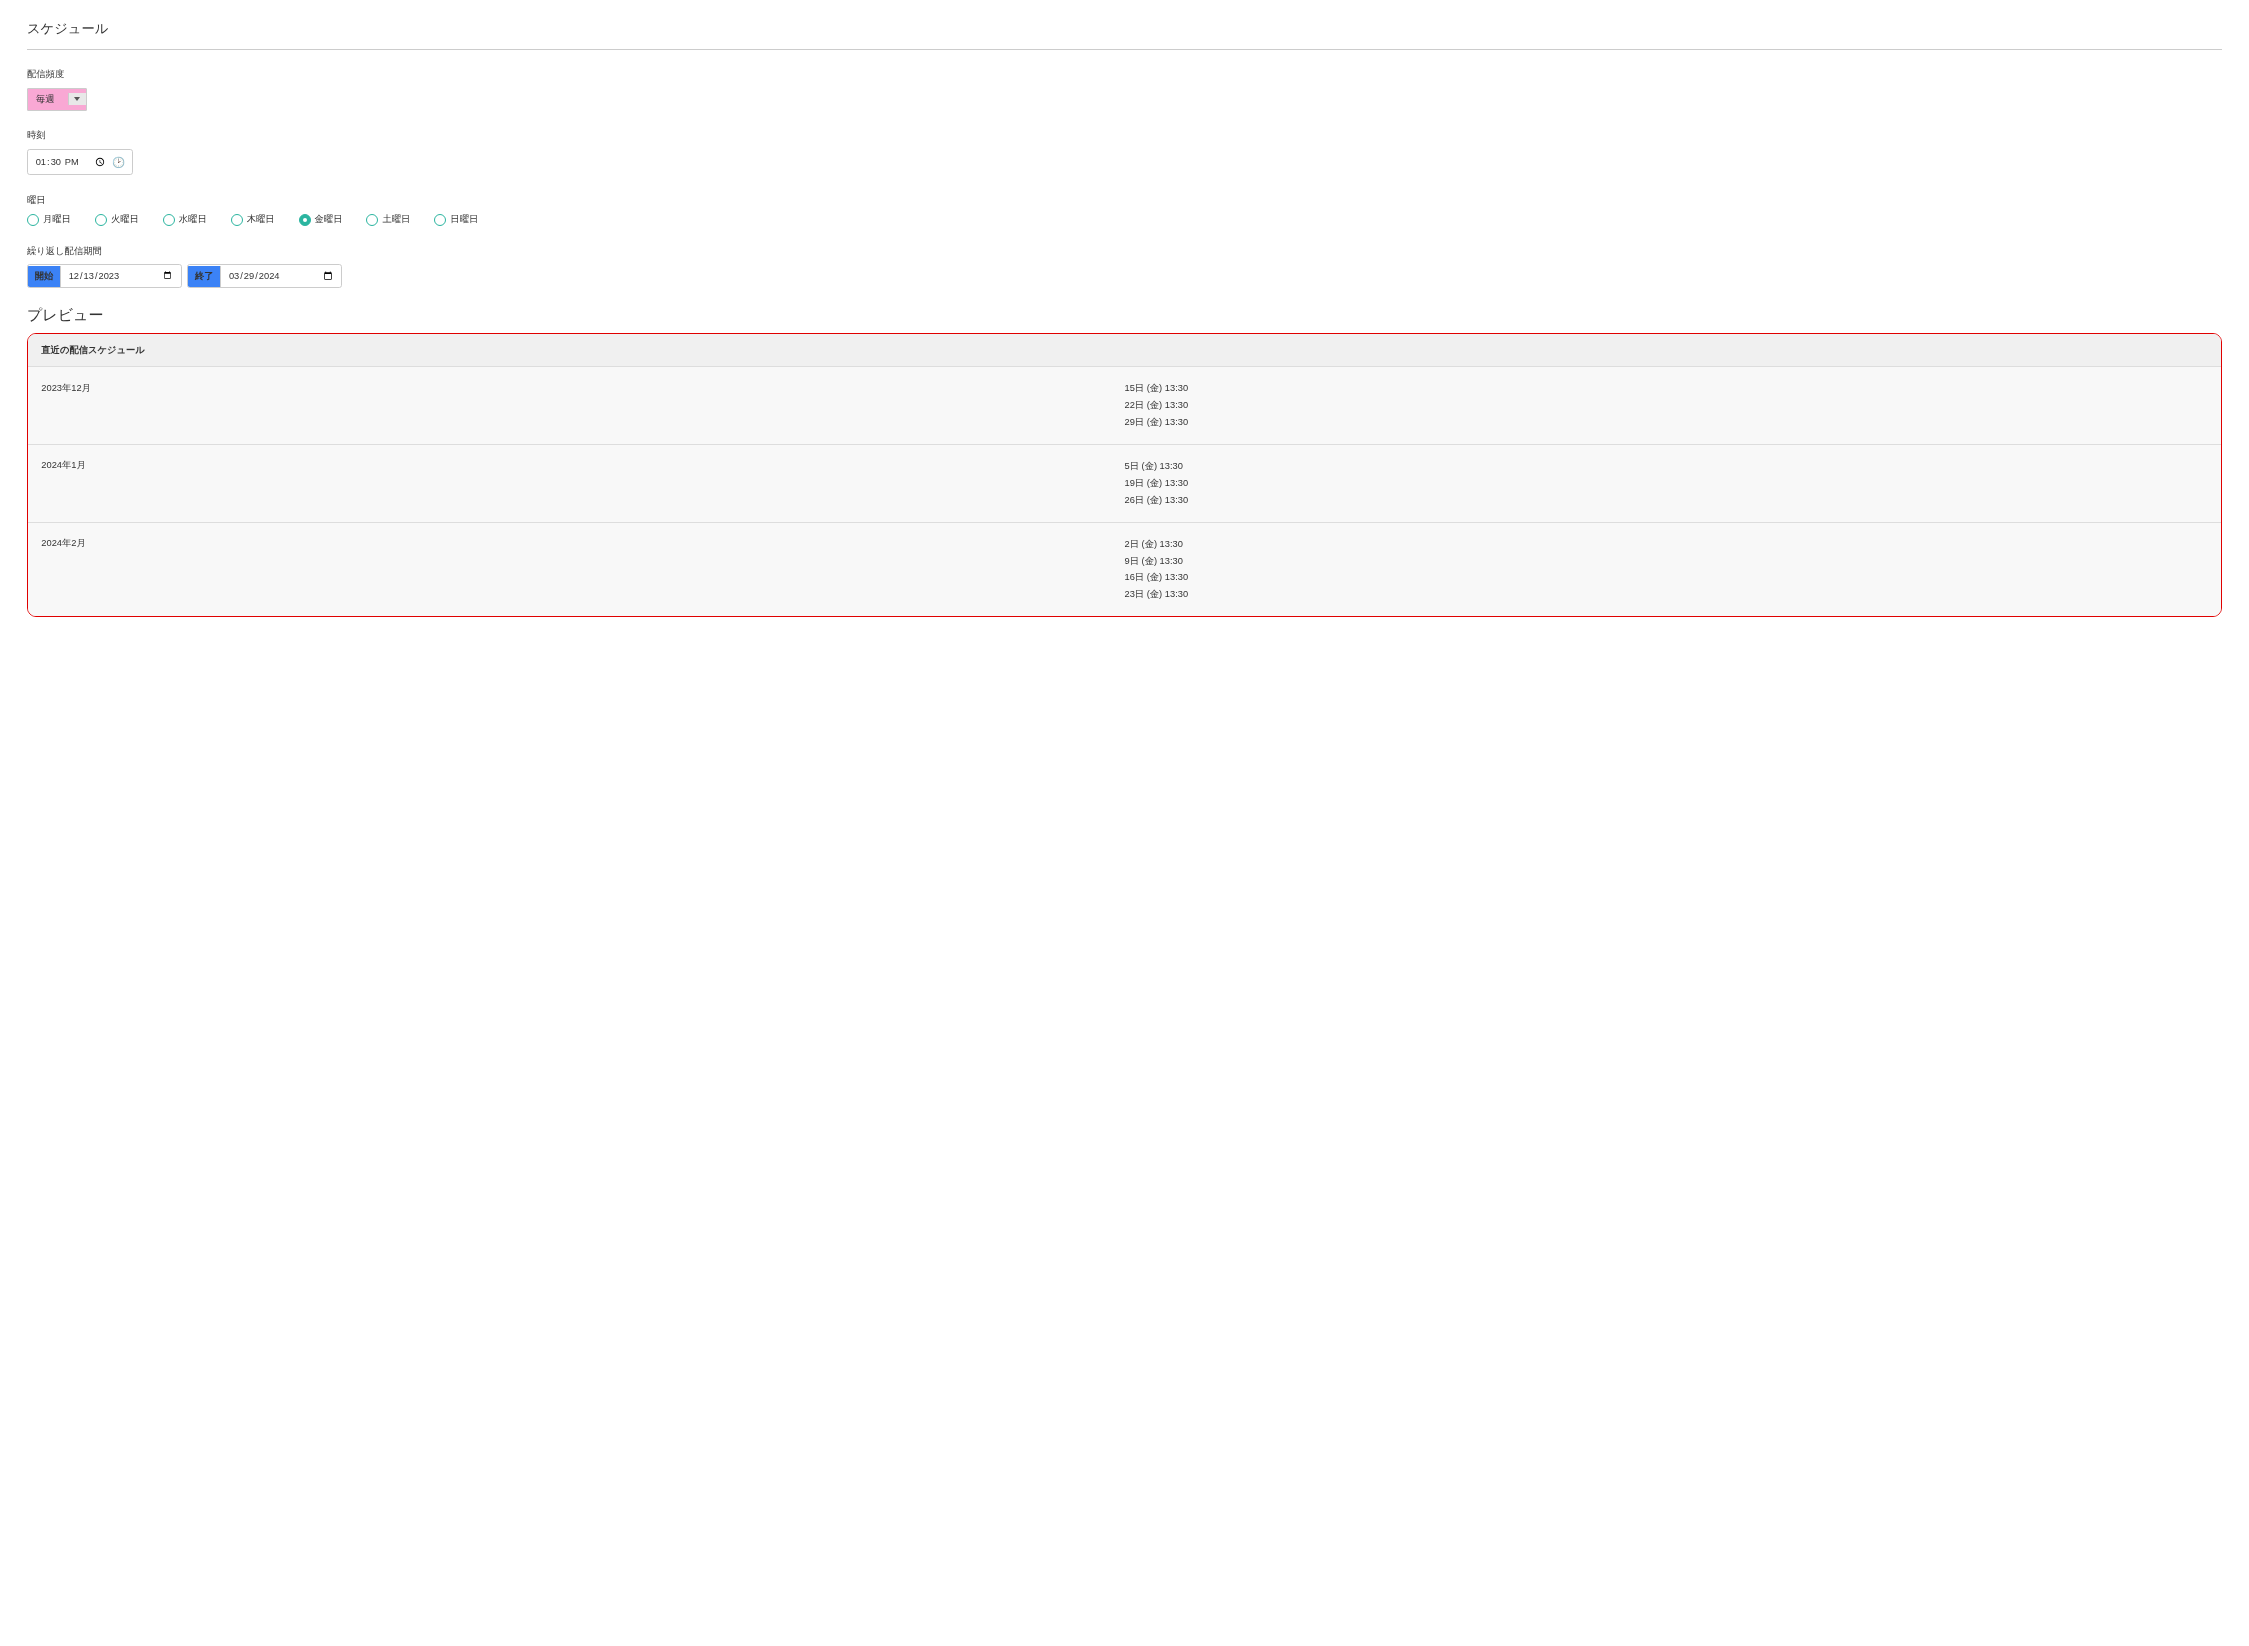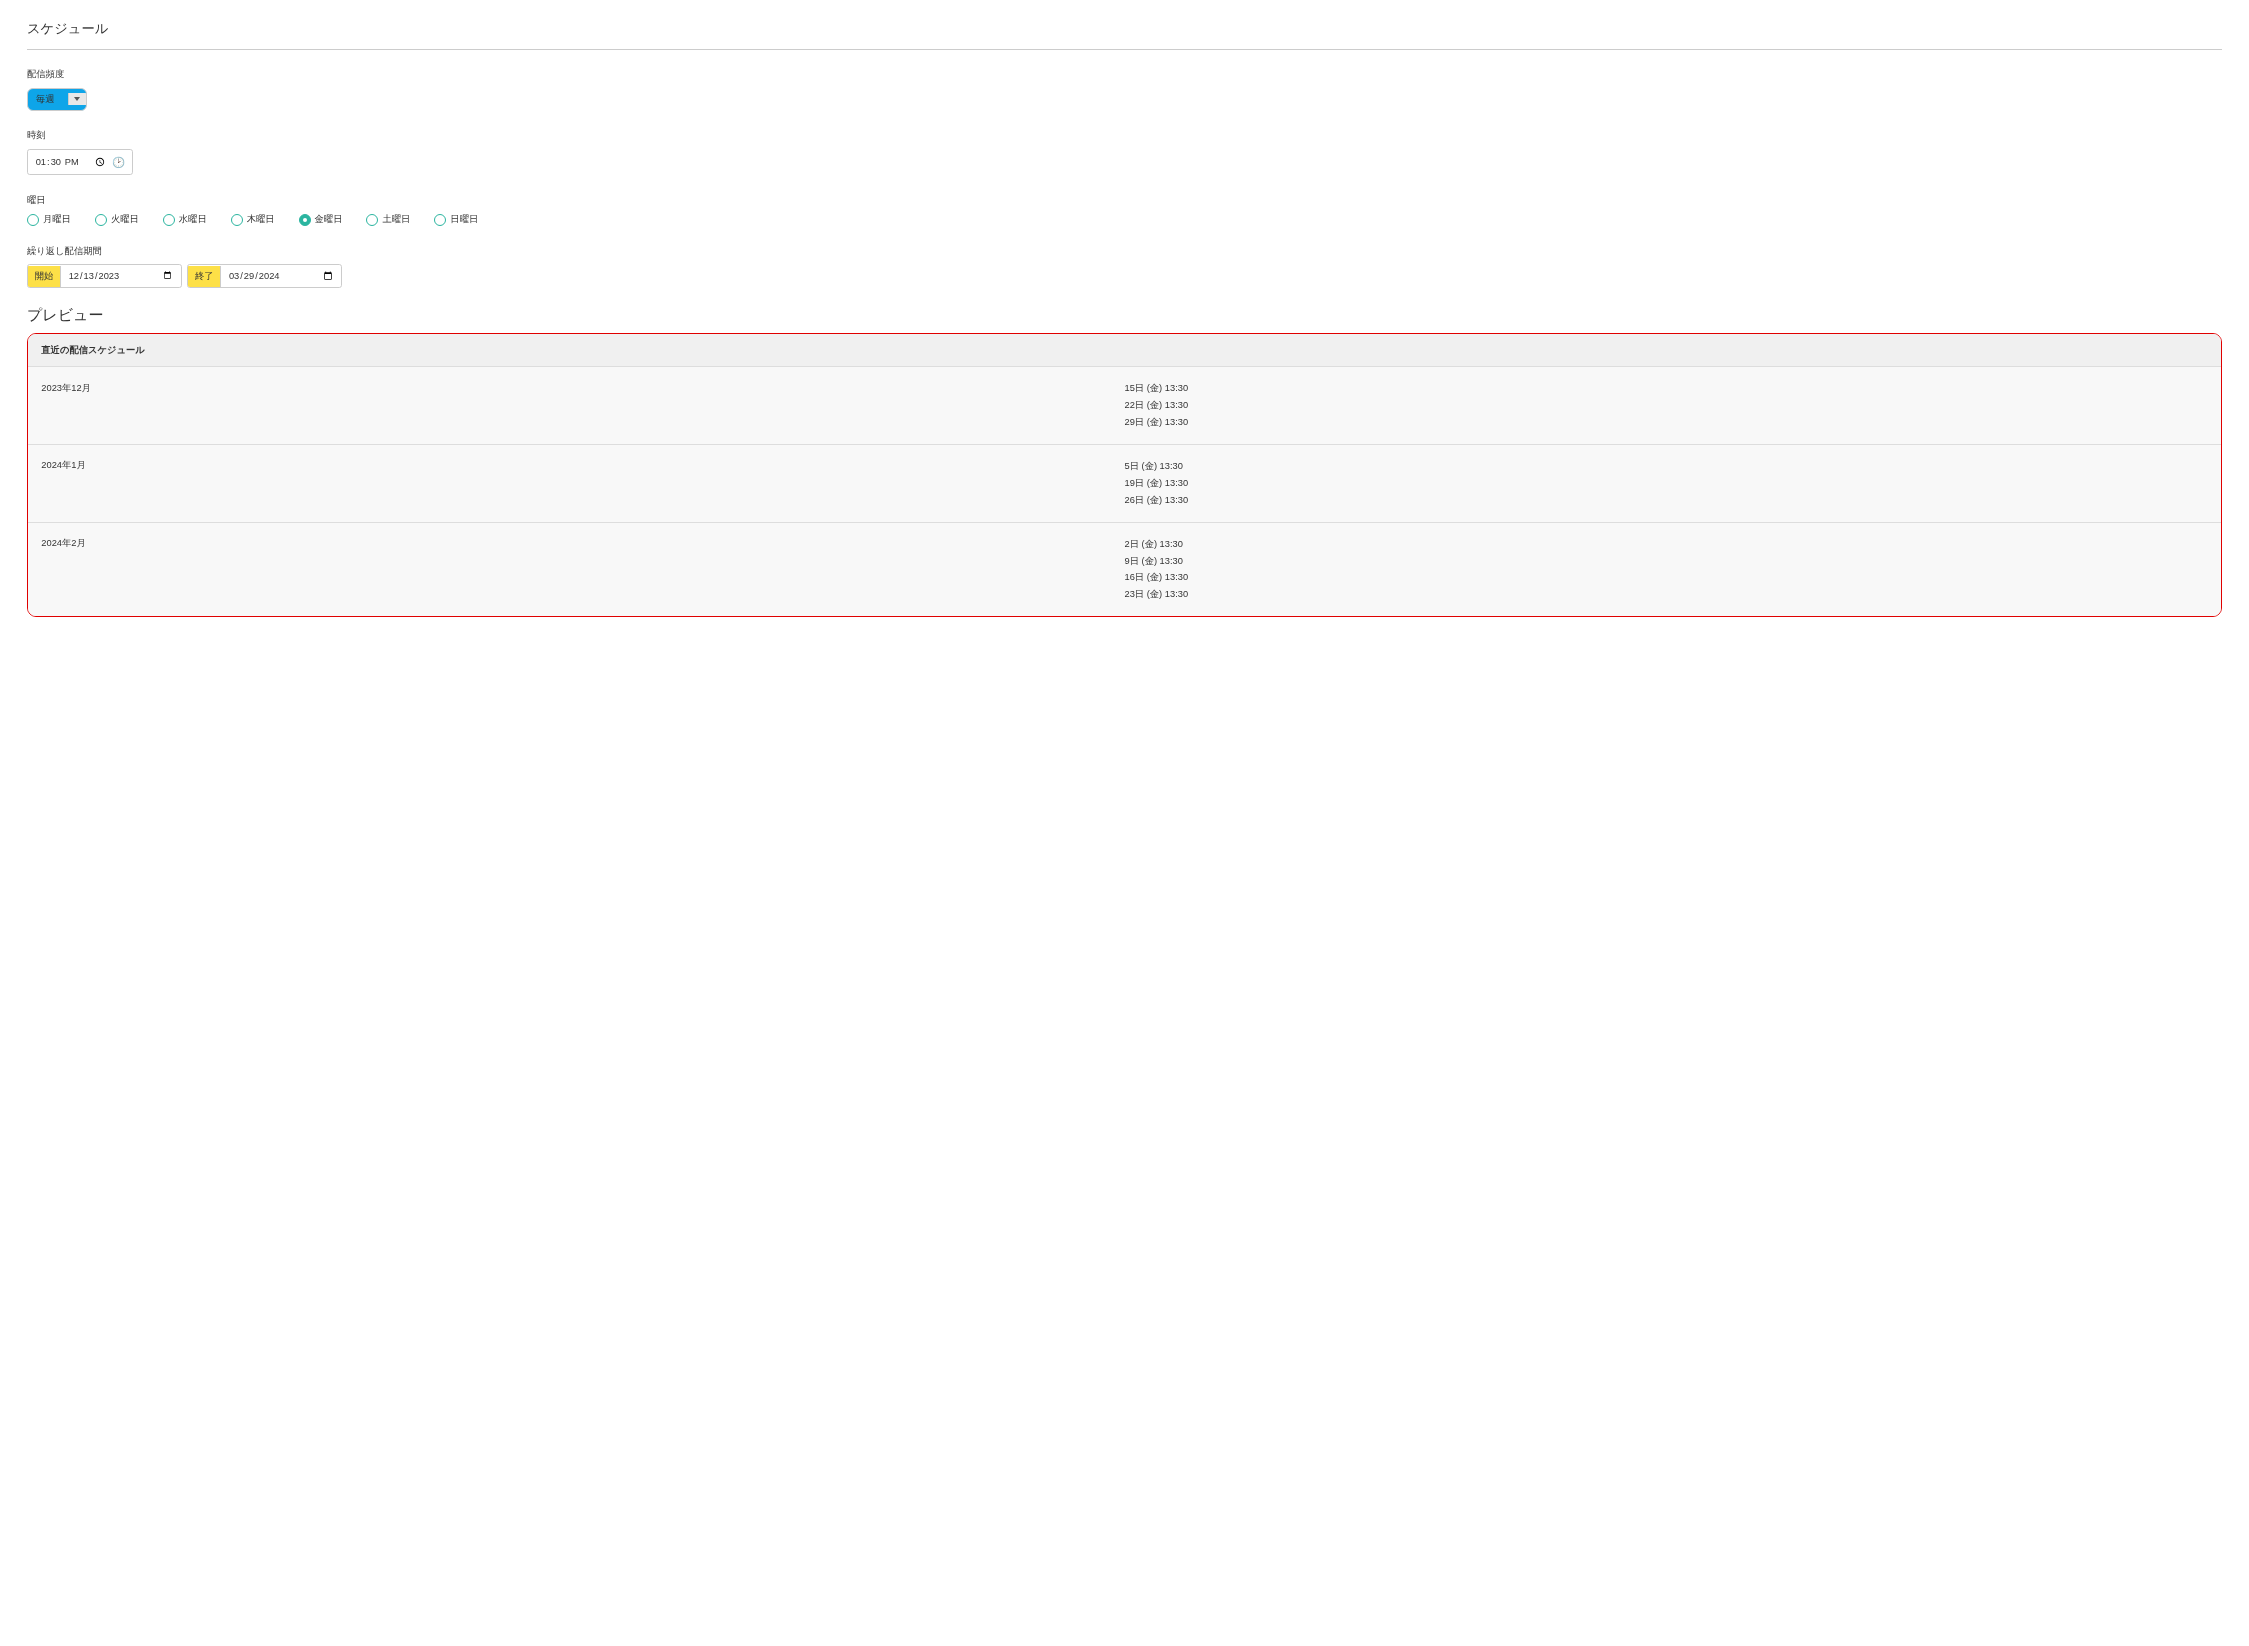--- a/index.html
+++ b/index.html
@@ -37,23 +37,23 @@
 
     .section {
       margin-bottom: 18.6px;
     }
 
     
     .frequency-select-wrapper {
       display: inline-flex;
       align-items: center;
       border: 0.7px solid #cccccc;
-      border-radius: 6px;
+      border-radius: 1px;
       overflow: hidden;
-      background: #0ea5e9;
+      background: #f9a8d4;
     }
 
     .frequency-select-text {
       padding: 4px 8px;
       font-size: 9.3px;
       color: #333;
       min-width: 40px;
     }
 
     .frequency-dropdown-btn {
@@ -162,24 +162,25 @@
     .date-field {
       display: flex;
       align-items: center;
       border: 0.7px solid #cccccc;
       border-radius: 2.7px;
       overflow: hidden;
     }
 
     .date-field-label {
       padding: 4px 6.7px;
-      background: #fde047;
+      background: #3b82f6;
       border-right: 0.7px solid #cccccc;
       font-size: 9.3px;
       color: #333;
+      font-weight: bold;
     }
 
     .date-field input[type="date"] {
       border: none;
       outline: none;
       font-size: 9.3px;
       color: #333;
       padding: 4px 6.7px;
       background: transparent;
       font-family: inherit;

